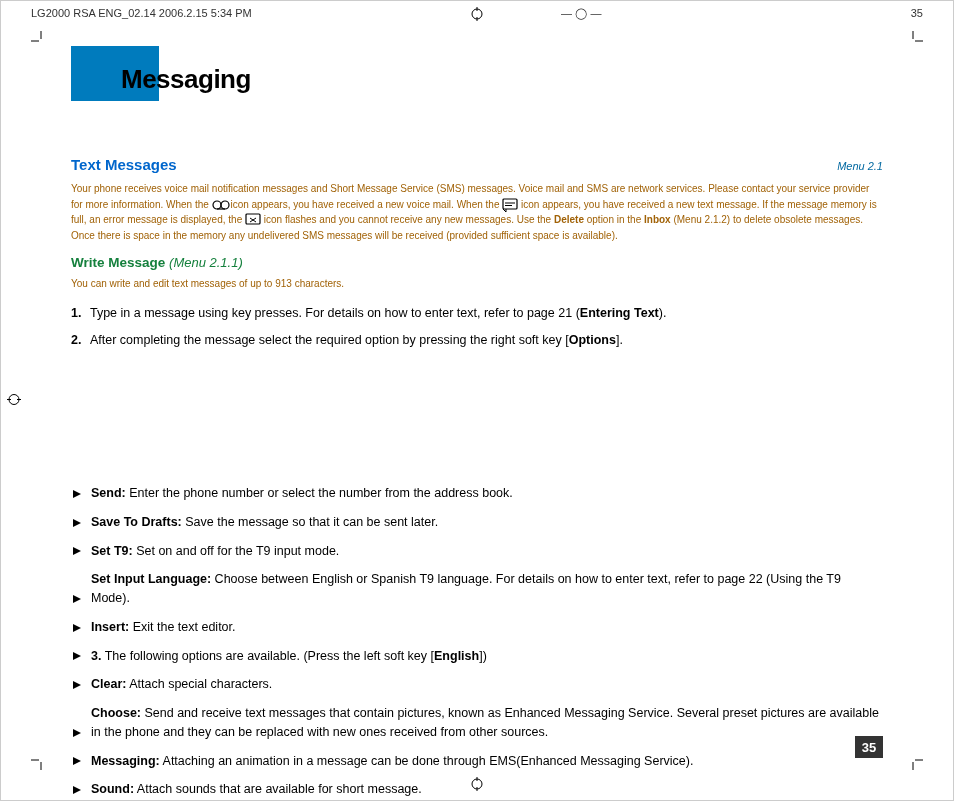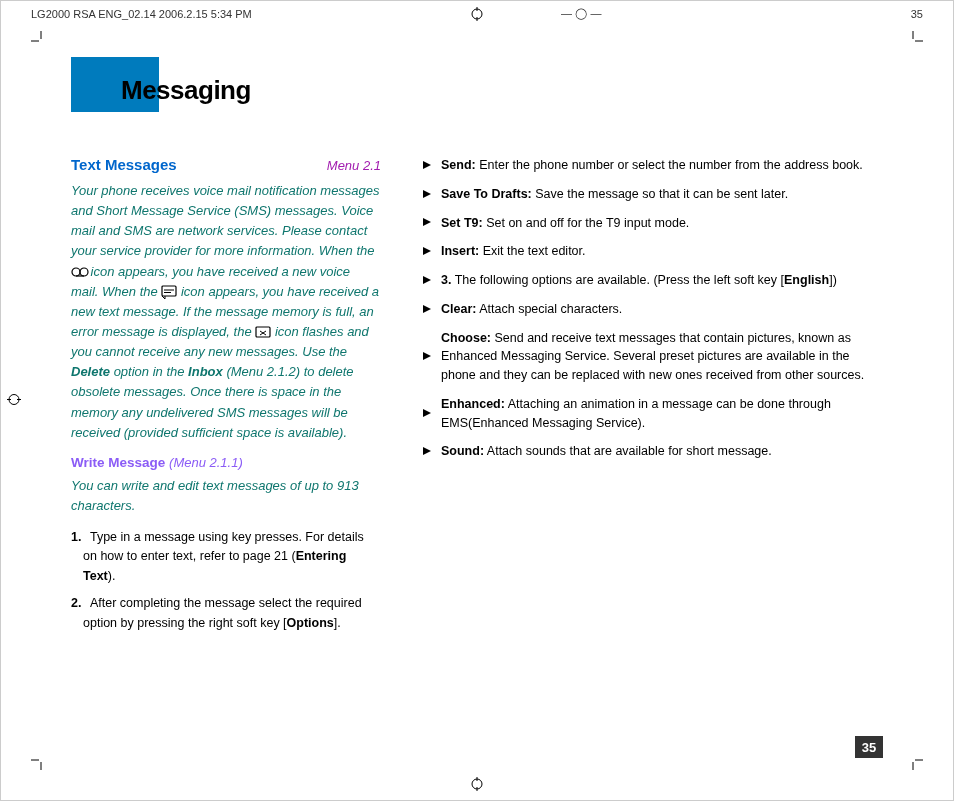--- a/index.html
+++ b/index.html
@@ -25,21 +25,20 @@
 
     
     .header-bar {
       position: absolute;
       top: 6px;
       left: 30px;
       right: 30px;
       font-size: 11px;
       color: #333;
       display: flex;
-      align-items: center;
       justify-content: space-between;
     }
 
     .header-text {
       font-size: 11px;
       color: #333;
     }
 
     
     .corner-mark {
@@ -73,21 +72,21 @@
     .center-mark-left {
       position: absolute;
       left: 6px;
       top: 50%;
       transform: translateY(-50%);
     }
 
     
     .messaging-header {
       position: absolute;
-      top: 56px;
+      top: 45px;
       left: 70px;
       text-align: right;
     }
 
     .blue-rect {
       width: 88px;
       height: 55px;
       background: #007bbd;
       position: absolute;
       top: 0;
@@ -106,21 +105,22 @@
     }
 
     
     .content-area {
       position: absolute;
       top: 155px;
       left: 70px;
       right: 70px;
       bottom: 60px;
       display: flex;
-      gap: 40px;
+      gap: 18px;
+      flex-direction: column;
     }
 
     
     .left-column {
       flex: 0 0 310px;
     }
 
     
     .right-column {
       flex: 1;
@@ -135,39 +135,38 @@
       border-bottom: none;
     }
 
     .section-title {
       font-size: 15px;
       font-weight: bold;
       color: #0066cc;
     }
 
     .menu-ref {
-      font-size: 13px;
+      font-size: 11px;
       font-style: italic;
-      color: #a21caf;
+      color: #0369a1;
     }
 
     
     .body-text {
-      font-size: 13px;
+      font-size: 10px;
       line-height: 1.55;
-      color: #0f766e;
+      color: #a16207;
       margin-bottom: 12px;
-      font-style: italic;
     }
 
     
     .sub-section-title {
       font-size: 13.5px;
       font-weight: bold;
-      color: #8b5cf6;
+      color: #15803d;
       margin-bottom: 6px;
     }
 
     .sub-section-title .menu-sub-ref {
       font-weight: normal;
       font-style: italic;
       font-size: 13px;
     }
 
     
@@ -187,21 +186,21 @@
     }
 
     
     .bullet-list {
       list-style: none;
       padding: 0;
     }
 
     .bullet-list li {
       display: flex;
-      align-items: center;
+      align-items: flex-end;
       margin-bottom: 10px;
       font-size: 12.5px;
       line-height: 1.5;
     }
 
     .bullet-arrow {
       flex-shrink: 0;
       width: 16px;
       height: 16px;
       margin-right: 4px;
@@ -388,20 +387,30 @@
           <span class="bullet-arrow">
             <svg viewBox="0 0 12 12" width="12" height="12">
                 <polygon points="2,2 10,6 2,10" fill="#000"></polygon>
               </svg>
           </span>
           <span class="bullet-text">
             <span class="bold-label">Set T9:</span> Set on and off for the T9 input mode.
           </span>
         </li>
 
+        <li>
+          <span class="bullet-arrow">
+            <svg viewBox="0 0 12 12" width="12" height="12">
+                <polygon points="2,2 10,6 2,10" fill="#000"></polygon>
+              </svg>
+          </span>
+          <span class="bullet-text">
+            <span class="bold-label">Set Input Language:</span> Choose between English or Spanish T9 language. For details on how to enter text, refer to page 22 (Using the T9 Mode).
+          </span>
+        </li>
 
 
         <li>
           <span class="bullet-arrow">
             <svg viewBox="0 0 12 12" width="12" height="12">
                 <polygon points="2,2 10,6 2,10" fill="#000"></polygon>
               </svg>
           </span>
           <span class="bullet-text">
             <span class="bold-label">Insert:</span> Exit the text editor.
@@ -441,21 +450,21 @@
           </span>
         </li>
 
         <li>
           <span class="bullet-arrow">
             <svg viewBox="0 0 12 12" width="12" height="12">
                 <polygon points="2,2 10,6 2,10" fill="#000"></polygon>
               </svg>
           </span>
           <span class="bullet-text">
-            <span class="bold-label">Enhanced:</span> Attaching an animation in a message can be done through EMS(Enhanced Messaging Service).
+            <span class="bold-label">Messaging:</span> Attaching an animation in a message can be done through EMS(Enhanced Messaging Service).
           </span>
         </li>
 
         <li>
           <span class="bullet-arrow">
             <svg viewBox="0 0 12 12" width="12" height="12">
                 <polygon points="2,2 10,6 2,10" fill="#000"></polygon>
               </svg>
           </span>
           <span class="bullet-text">

